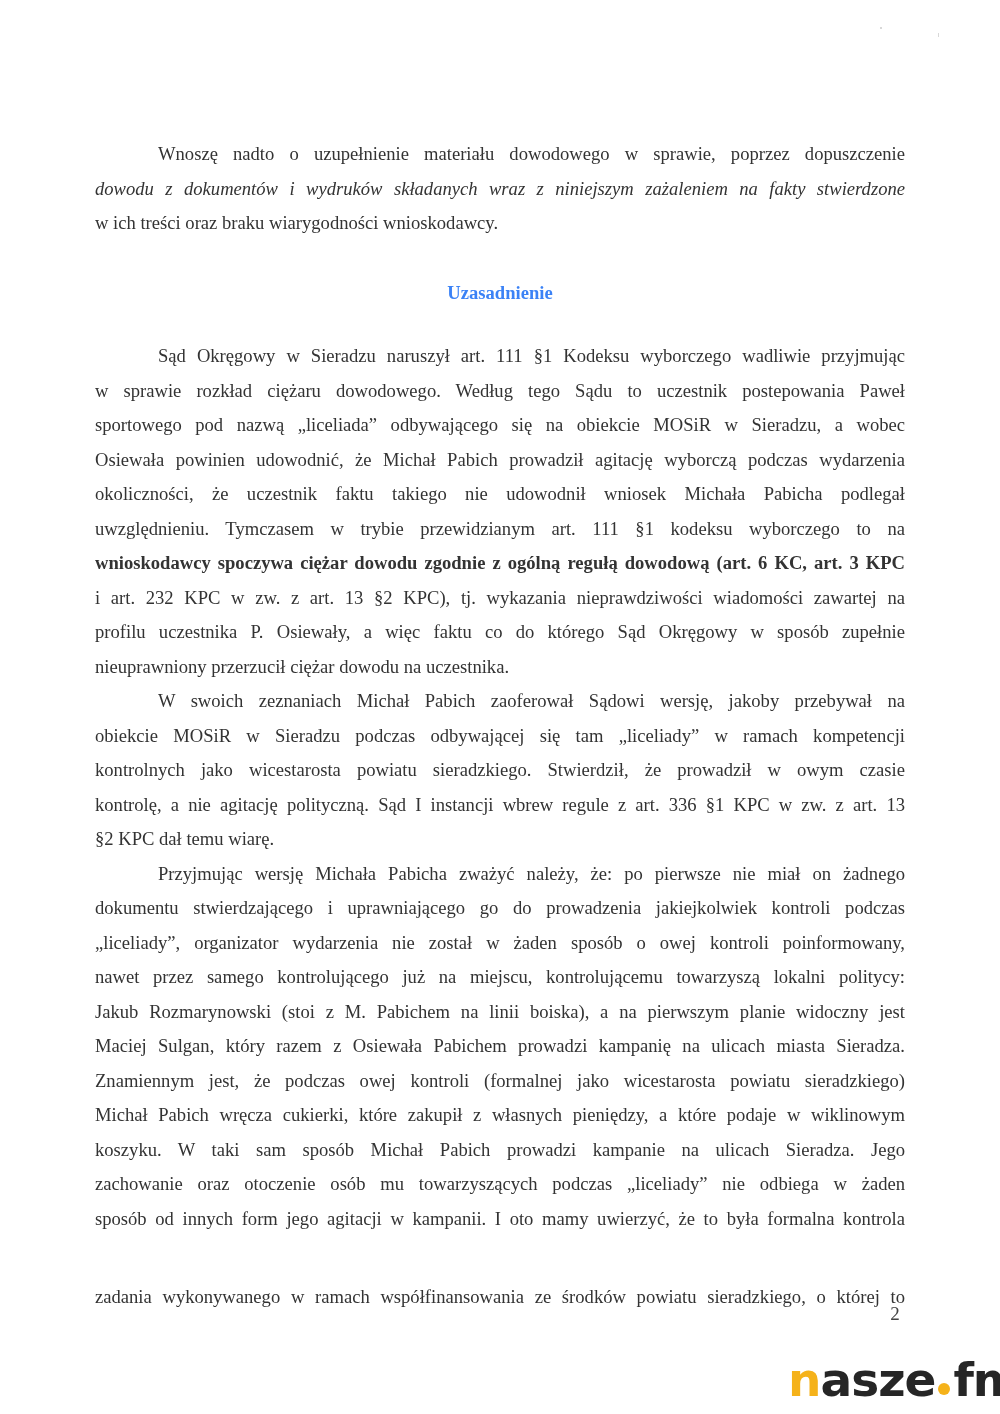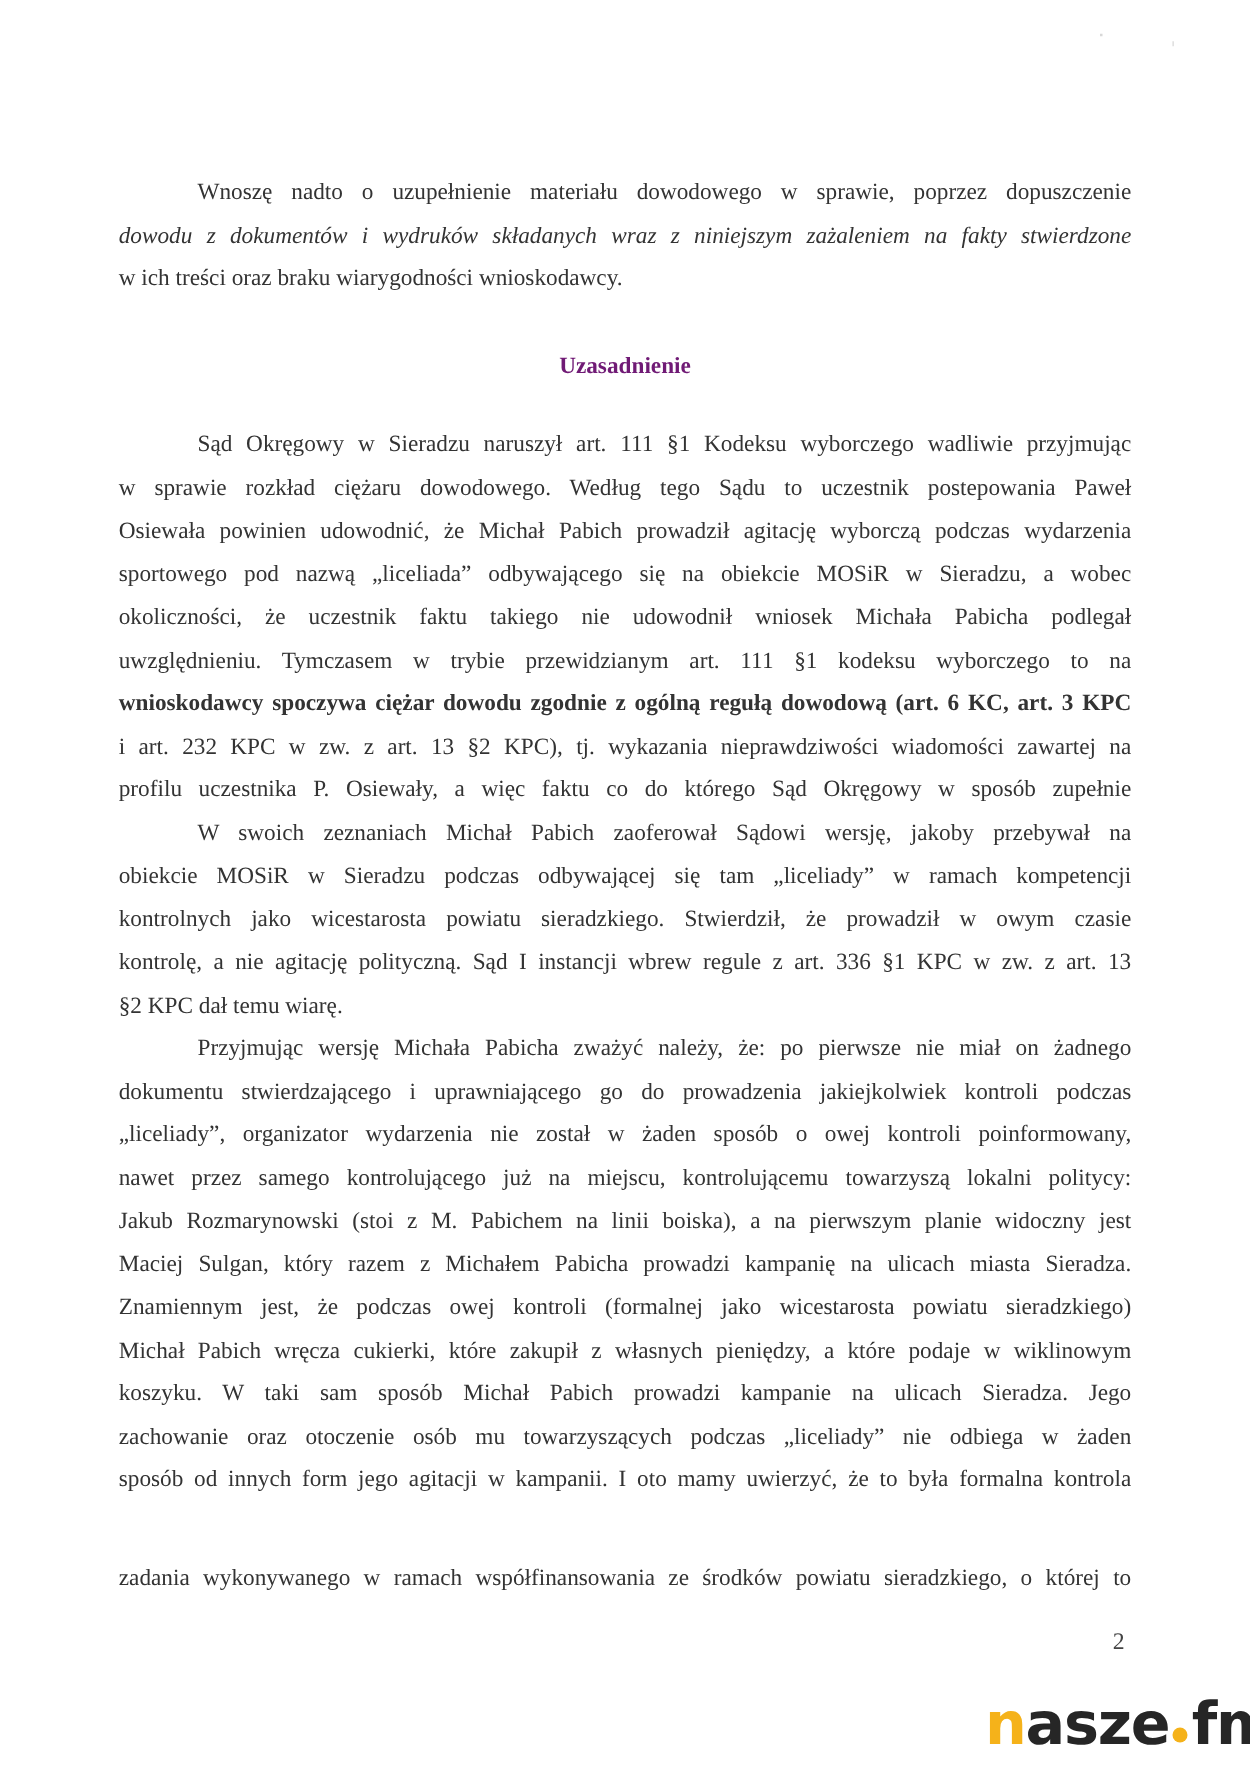--- a/index.html
+++ b/index.html
@@ -13,21 +13,21 @@
     }
     .para {
       margin: 0; text-align: justify; text-indent: 63px;
     }
     .para .line {
       display: block; text-align: justify; text-align-last: justify;
     }
     .para .line.last { text-align-last: left; }
     .heading {
       text-align: center; font-weight: bold; margin: 35px 0 29px 0;
-      font-size: 18.6px; line-height: 34.5px; color: #701a75;
+      font-size: 18.6px; line-height: 34.5px; color: #3b82f6;
     }
     .page-number {
       position: absolute; left: 880px; top: 1303px; width: 30px; text-align: center;
       font-size: 19px; color: #444444;
     }
     .logo {
       position: absolute; left: 788px; top: 1352px; height: 56px;
       font-family: "DejaVu Sans", sans-serif; font-weight: bold; font-size: 47px;
       letter-spacing: -1px; color: #262626; line-height: 56px; white-space: nowrap;
     }
@@ -50,44 +50,45 @@
     <span class="line">Wnoszę nadto o uzupełnienie materiału dowodowego w sprawie, poprzez dopuszczenie</span>
     <span class="line" style="margin-left:-63px;font-style:italic;">dowodu z dokumentów i wydruków składanych wraz z niniejszym zażaleniem na fakty stwierdzone</span>
     <span class="line last" style="margin-left:-63px;">w ich treści oraz braku wiarygodności wnioskodawcy.</span>
   </p>
 
   <div class="heading">Uzasadnienie</div>
 
   <p class="para">
     <span class="line">Sąd Okręgowy w Sieradzu naruszył art. 111 §1 Kodeksu wyborczego wadliwie przyjmując</span>
     <span class="line" style="margin-left:-63px;">w sprawie rozkład ciężaru dowodowego. Według tego Sądu to uczestnik postepowania Paweł</span>
+    <span class="line" style="margin-left:-63px;">sportowego pod nazwą „liceliada” odbywającego się na obiekcie MOSiR w Sieradzu, a wobec</span>
     <span class="line" style="margin-left:-63px;">Osiewała powinien udowodnić, że Michał Pabich prowadził agitację wyborczą podczas wydarzenia</span>
-    <span class="line" style="margin-left:-63px;">sportowego pod nazwą „liceliada” odbywającego się na obiekcie MOSiR w Sieradzu, a wobec</span>
     <span class="line" style="margin-left:-63px;">okoliczności, że uczestnik faktu takiego nie udowodnił wniosek Michała Pabicha podlegał</span>
     <span class="line" style="margin-left:-63px;">uwzględnieniu. Tymczasem w trybie przewidzianym art. 111 §1 kodeksu wyborczego to na</span>
     <span class="line" style="margin-left:-63px;font-weight:bold;">wnioskodawcy spoczywa ciężar dowodu zgodnie z ogólną regułą dowodową (art. 6 KC, art. 3 KPC</span>
     <span class="line" style="margin-left:-63px;">i art. 232 KPC w zw. z art. 13 §2 KPC), tj. wykazania nieprawdziwości wiadomości zawartej na</span>
     <span class="line" style="margin-left:-63px;">profilu uczestnika P. Osiewały, a więc faktu co do którego Sąd Okręgowy w sposób zupełnie</span>
+    <span class="line last" style="margin-left:-63px;">nieuprawniony przerzucił ciężar dowodu na uczestnika.</span>
   </p>
 
   <p class="para">
     <span class="line">W swoich zeznaniach Michał Pabich zaoferował Sądowi wersję, jakoby przebywał na</span>
     <span class="line" style="margin-left:-63px;">obiekcie MOSiR w Sieradzu podczas odbywającej się tam „liceliady” w ramach kompetencji</span>
     <span class="line" style="margin-left:-63px;">kontrolnych jako wicestarosta powiatu sieradzkiego. Stwierdził, że prowadził w owym czasie</span>
     <span class="line" style="margin-left:-63px;">kontrolę, a nie agitację polityczną. Sąd I instancji wbrew regule z art. 336 §1 KPC w zw. z art. 13</span>
     <span class="line last" style="margin-left:-63px;">§2 KPC dał temu wiarę.</span>
   </p>
 
   <p class="para">
     <span class="line">Przyjmując wersję Michała Pabicha zważyć należy, że: po pierwsze nie miał on żadnego</span>
     <span class="line" style="margin-left:-63px;">dokumentu stwierdzającego i uprawniającego go do prowadzenia jakiejkolwiek kontroli podczas</span>
     <span class="line" style="margin-left:-63px;">„liceliady”, organizator wydarzenia nie został w żaden sposób o owej kontroli poinformowany,</span>
     <span class="line" style="margin-left:-63px;">nawet przez samego kontrolującego już na miejscu, kontrolującemu towarzyszą lokalni politycy:</span>
     <span class="line" style="margin-left:-63px;">Jakub Rozmarynowski (stoi z M. Pabichem na linii boiska), a na pierwszym planie widoczny jest</span>
-    <span class="line" style="margin-left:-63px;">Maciej Sulgan, który razem z Michałem Pabicha prowadzi kampanię na ulicach miasta Sieradza.</span>
+    <span class="line" style="margin-left:-63px;">Maciej Sulgan, który razem z Osiewała Pabichem prowadzi kampanię na ulicach miasta Sieradza.</span>
     <span class="line" style="margin-left:-63px;">Znamiennym jest, że podczas owej kontroli (formalnej jako wicestarosta powiatu sieradzkiego)</span>
     <span class="line" style="margin-left:-63px;">Michał Pabich wręcza cukierki, które zakupił z własnych pieniędzy, a które podaje w wiklinowym</span>
     <span class="line" style="margin-left:-63px;">koszyku. W taki sam sposób Michał Pabich prowadzi kampanie na ulicach Sieradza. Jego</span>
     <span class="line" style="margin-left:-63px;">zachowanie oraz otoczenie osób mu towarzyszących podczas „liceliady” nie odbiega w żaden</span>
     <span class="line" style="margin-left:-63px;">sposób od innych form jego agitacji w kampanii. I oto mamy uwierzyć, że to była formalna kontrola</span>
     <span class="line" style="margin-left:-63px;margin-top:44px;">zadania wykonywanego w ramach współfinansowania ze środków powiatu sieradzkiego, o której to</span>
   </p>
 </div>
 
 <div class="page-number">2</div>

